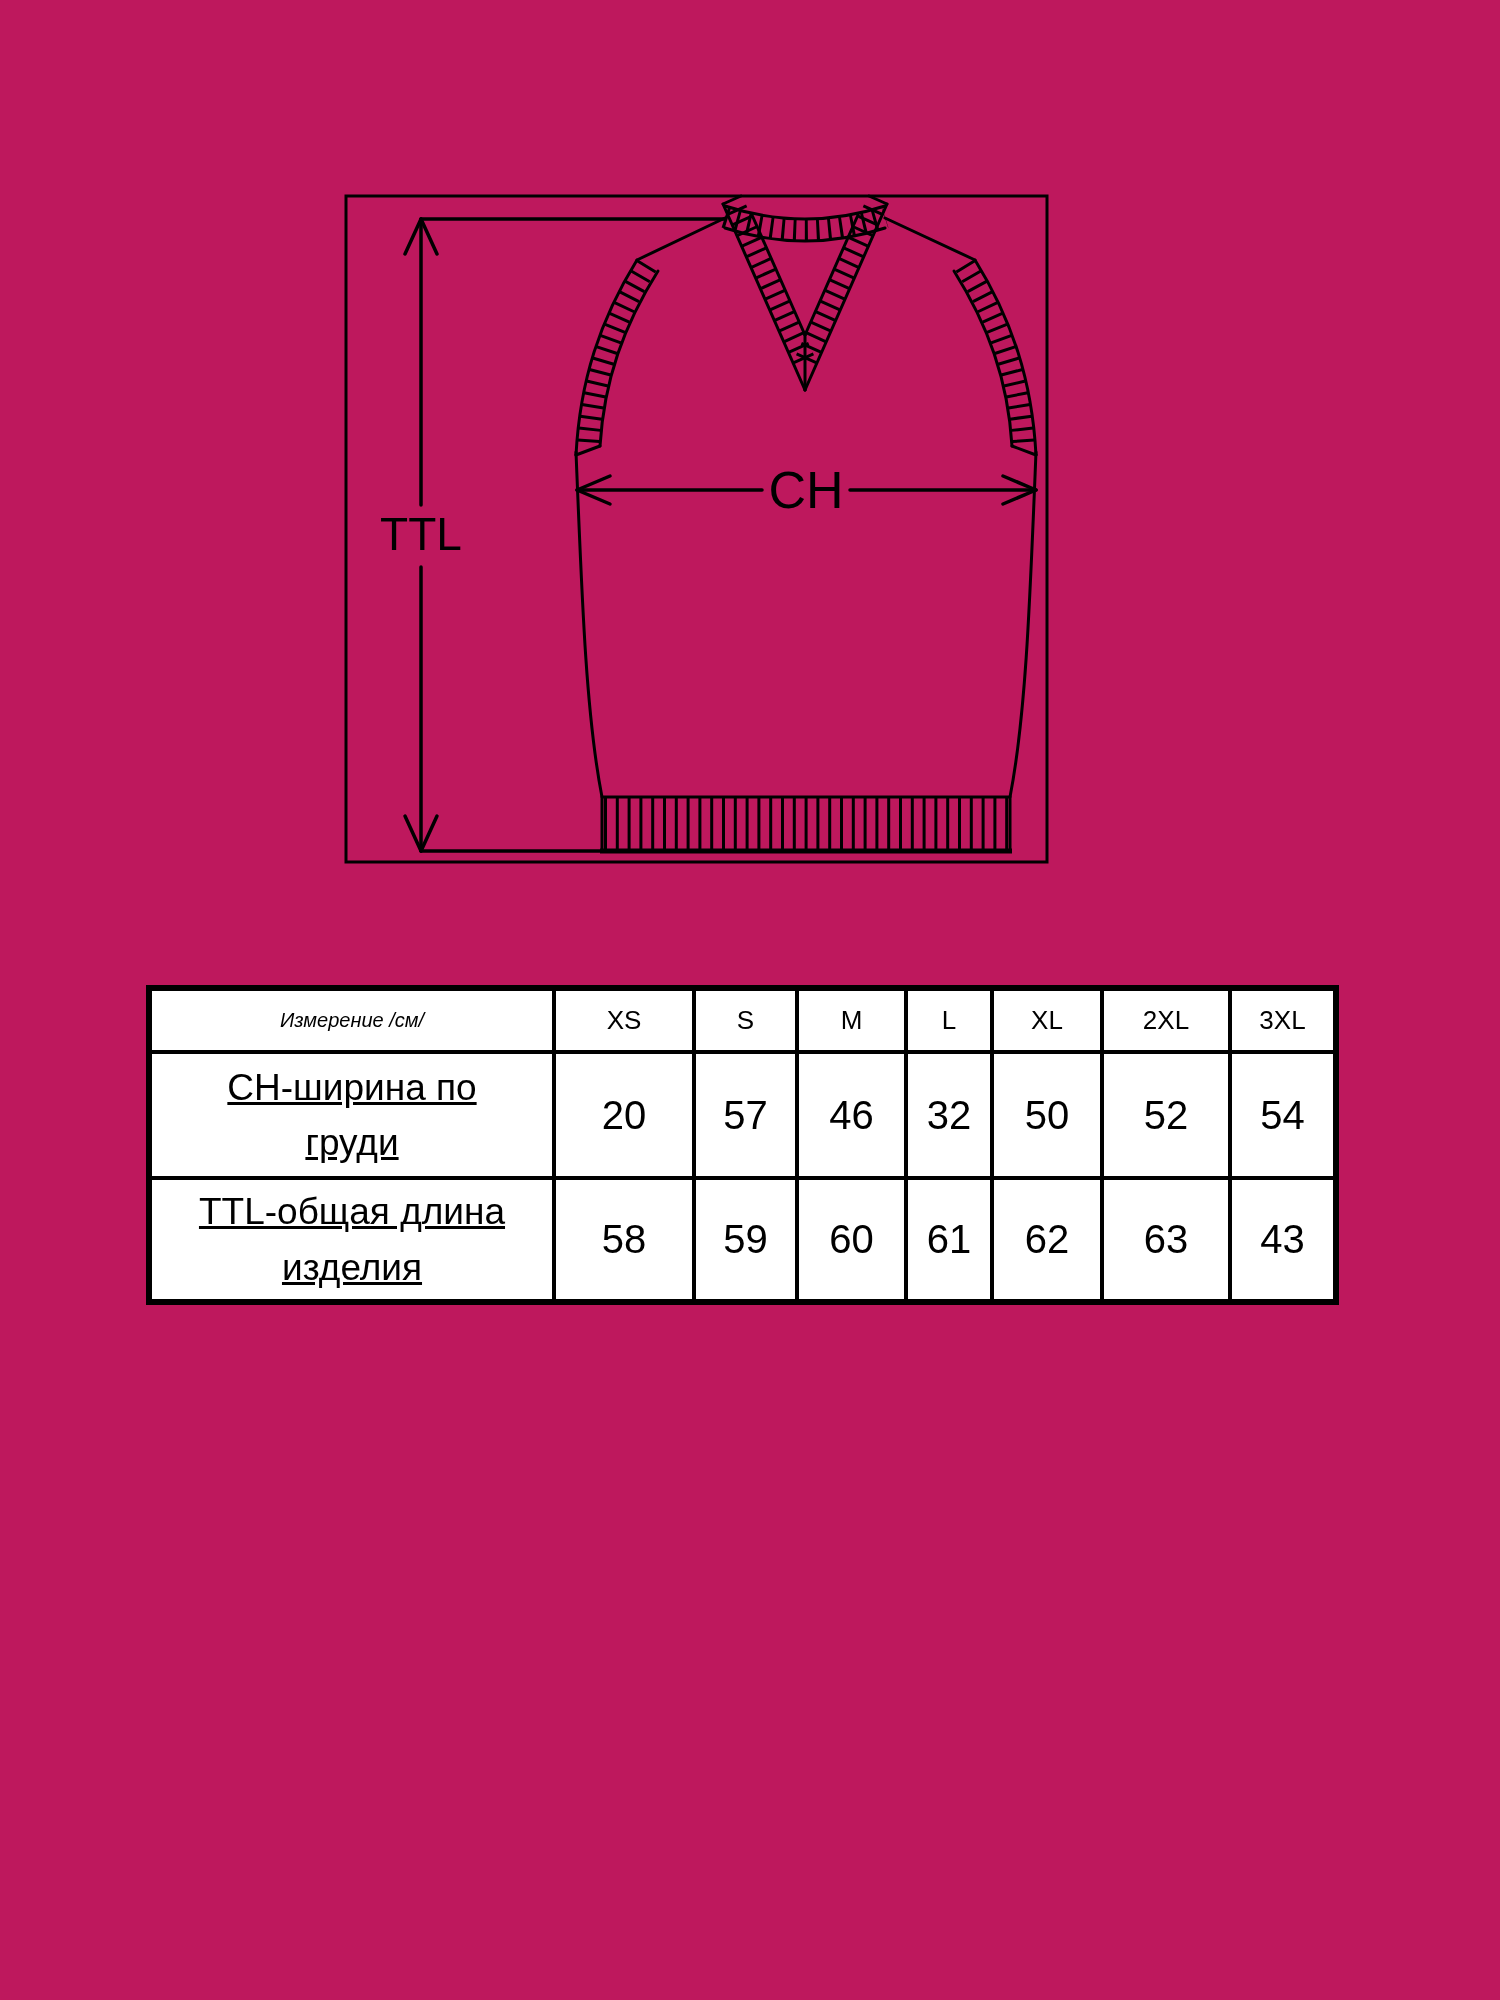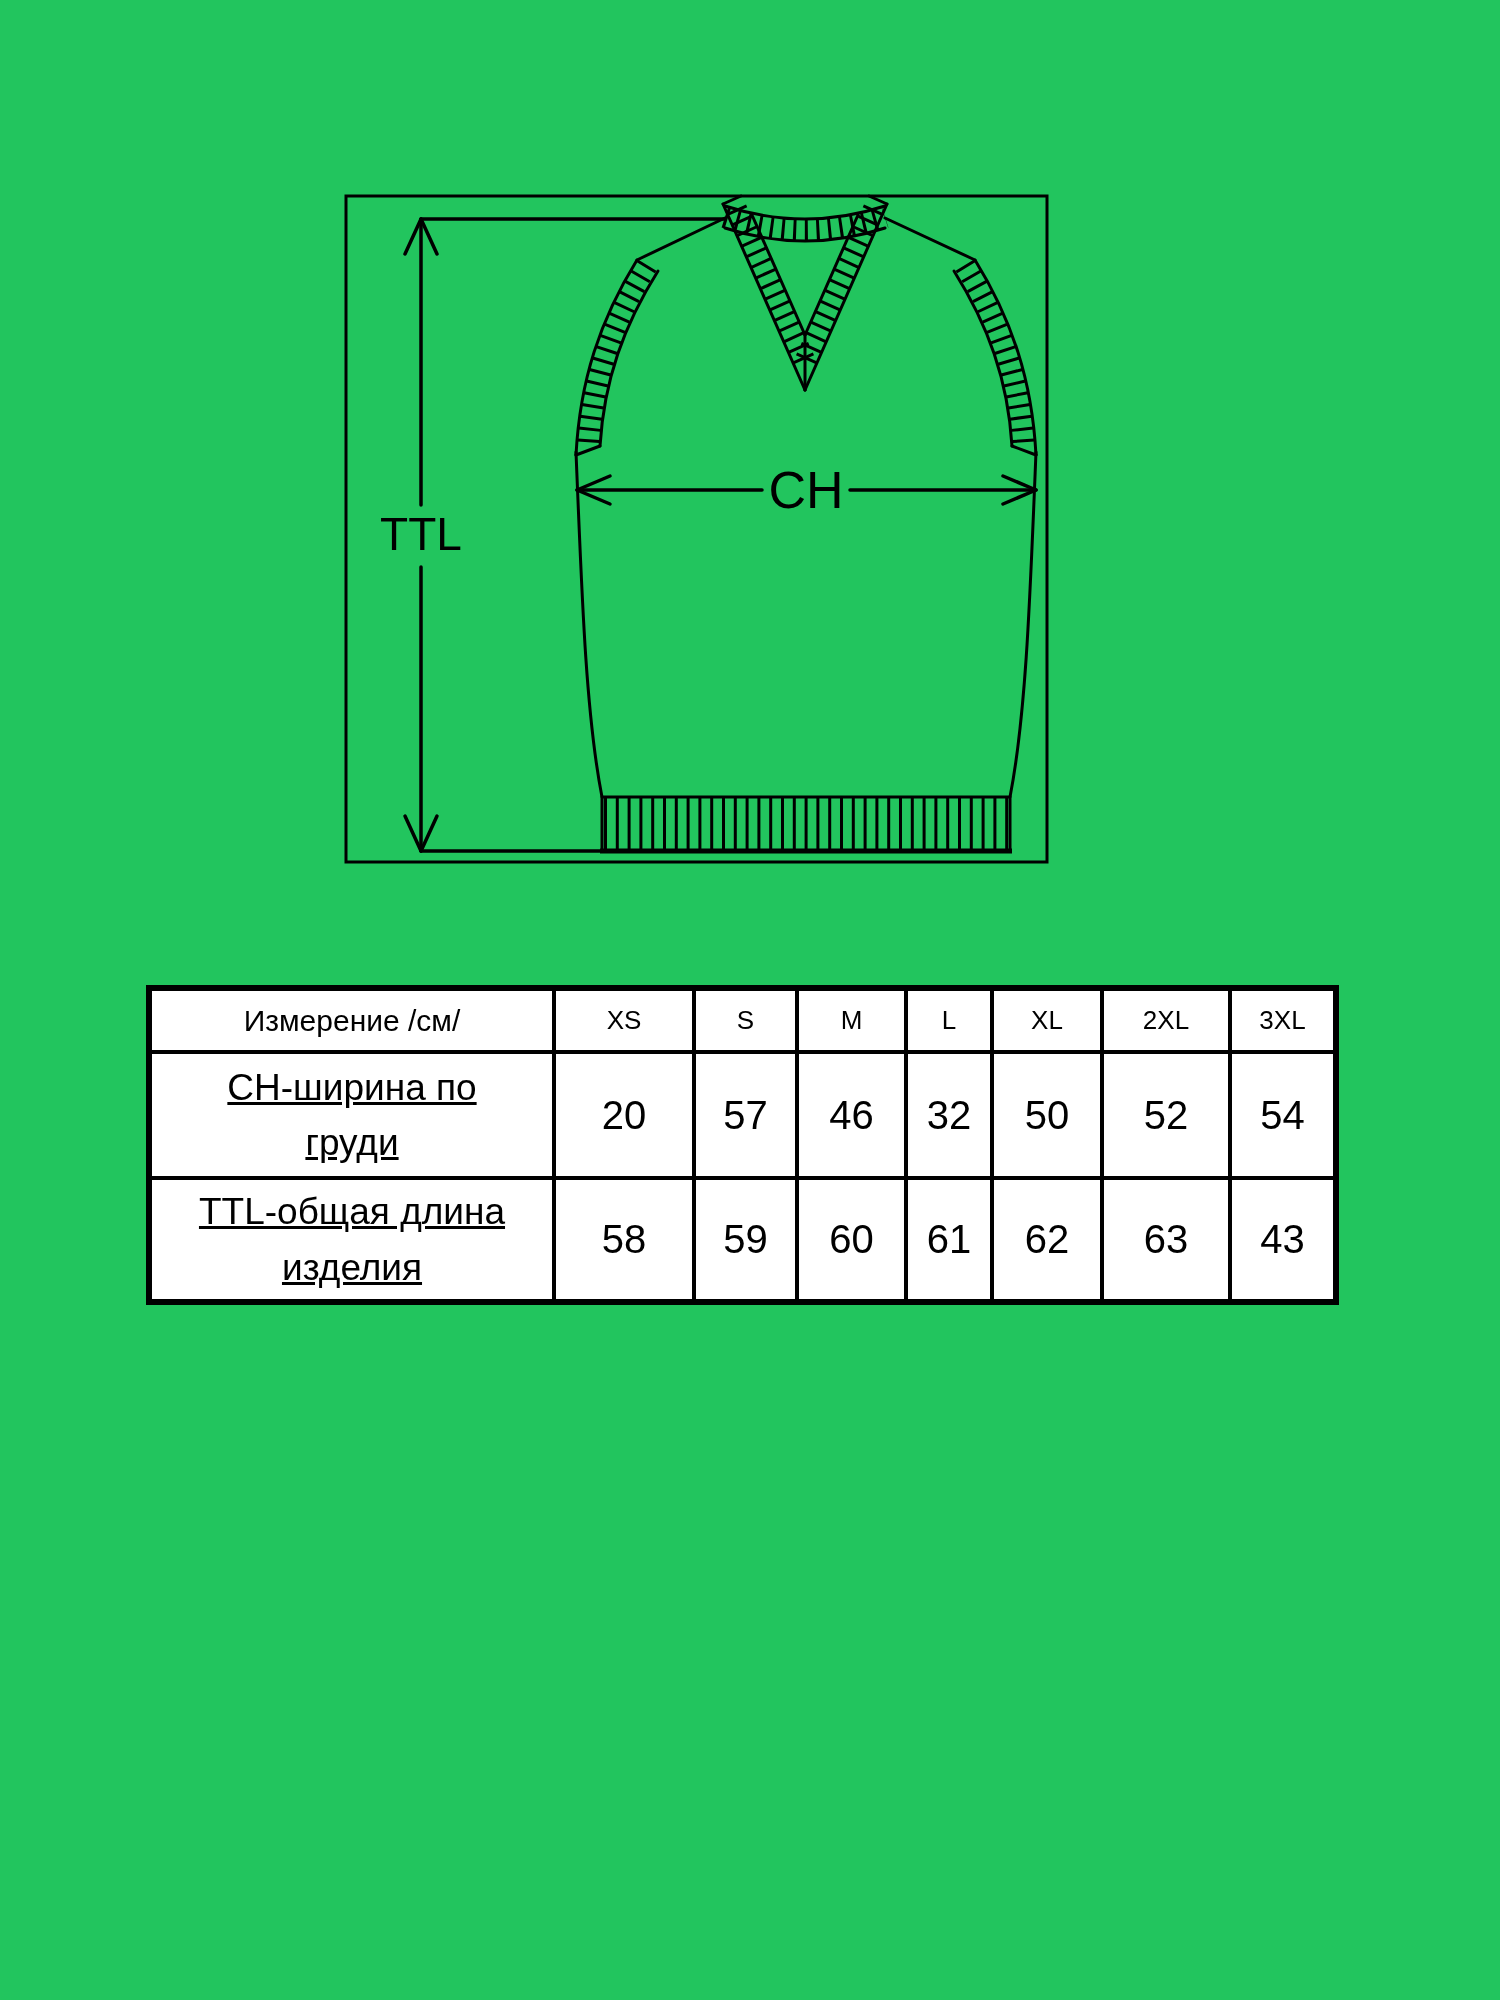--- a/index.html
+++ b/index.html
@@ -1,19 +1,19 @@
 <!DOCTYPE html>
 <html><head>
 <meta charset="utf-8">
 <style>
   html,body{margin:0;padding:0;background:#ffffff;}
   .canvas{
     position:relative;
     width:1500px;height:2000px;
-    background:#22c55e;
+    background:#be185d;
     font-family:"Liberation Sans", sans-serif;
     color:#000;
     overflow:hidden;
   }
   .diagram-svg{position:absolute;left:0;top:0;}
   .diagram-svg path,.diagram-svg line,.diagram-svg rect{stroke:#000000;fill:none;}
   .outline{stroke-width:3;stroke-linecap:round;}
   .heavy{stroke-width:5;stroke-linecap:butt;}
   .dim{stroke-width:3.5;stroke-linecap:round;}
   .rib{stroke-width:22;stroke-dasharray:3 8.6;stroke-linecap:butt;}
@@ -35,22 +35,23 @@
   table.size-chart td{
     border:4px solid #000;
     padding:0;
     text-align:center;
     vertical-align:middle;
     overflow:hidden;
   }
   table.size-chart{border:6px solid #000;}
   .c-measure{
     text-align:left;
-    font-size:30px;
+    font-size:20px;
     padding-left:8px;
+    font-style:italic;
   }
   .c-size{font-size:26px;}
   .c-val{font-size:40px;}
   .c-rowlabel{
     text-align:left;
     font-size:37px;
     line-height:1.5;
     padding-left:8px;
     white-space:pre-line;
     text-decoration:underline;

